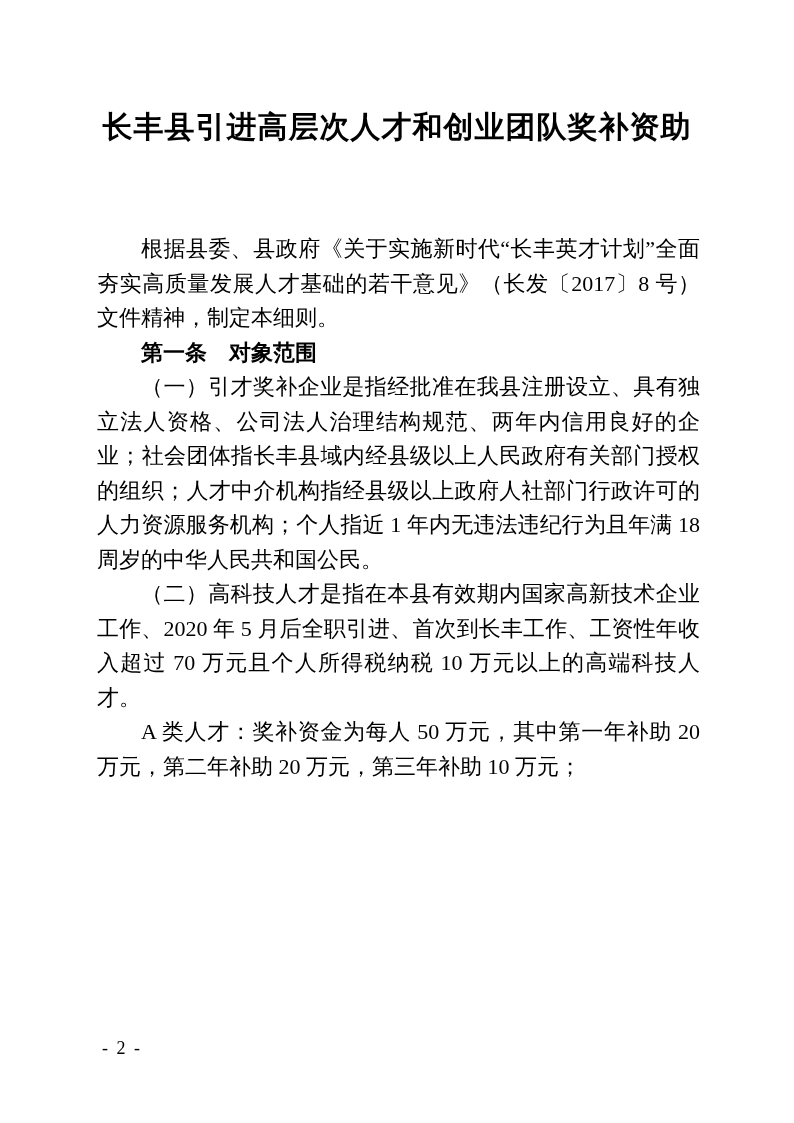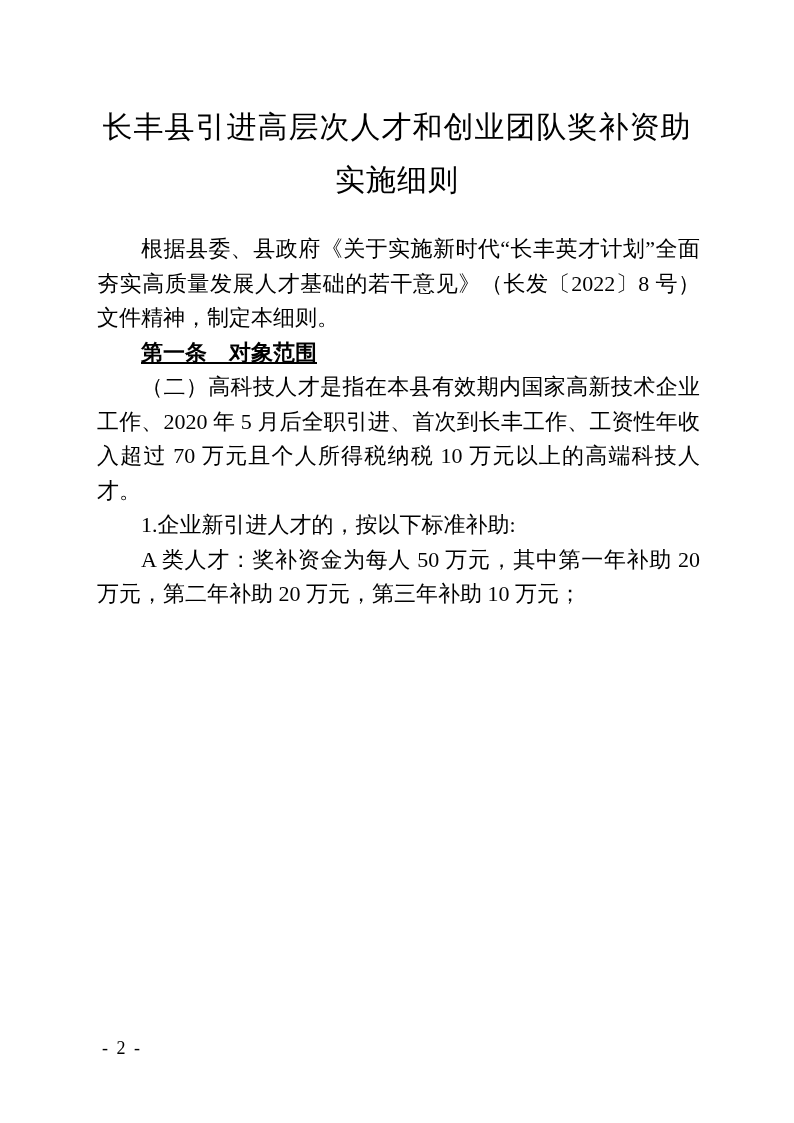--- a/index.html
+++ b/index.html
@@ -16,21 +16,21 @@
     font-family: "Liberation Serif", "DejaVu Serif", serif;
     overflow: hidden;
   }
   .doc-title {
     position: absolute;
     top: 100px;
     left: 0;
     width: 794px;
     text-align: center;
     font-size: 30px;
-    font-weight: normal;
+    font-weight: bold;
     line-height: 53px;
     letter-spacing: 1px;
     font-family: "Liberation Serif", "DejaVu Serif", serif;
   }
   .content {
     position: absolute;
     top: 232px;
     left: 97px;
     width: 603px;
     font-size: 22px;
@@ -39,44 +39,42 @@
     text-justify: inter-ideograph;
   }
   .content p {
     margin: 0;
     padding: 0;
     text-indent: 2em;
   }
   .content p.heading {
     font-family: "Liberation Sans", "DejaVu Sans", sans-serif;
     font-weight: bold;
-    text-decoration: underline;
   }
   .page-number {
     position: absolute;
     left: 102px;
     top: 1038px;
     font-size: 18px;
     letter-spacing: 2px;
     font-family: "Liberation Serif", "DejaVu Serif", serif;
   }
 </style>
 </head>
 <body>
 
 <div class="page">
 
   <div class="doc-title">
     <div>长丰县引进高层次人才和创业团队奖补资助</div>
-    <div>实施细则</div>
   </div>
 
   <div class="content">
-    <p class="body">根据县委、县政府《关于实施新时代“长丰英才计划”全面夯实高质量发展人才基础的若干意见》（长发〔2022〕8 号）文件精神，制定本细则。</p>
+    <p class="body">根据县委、县政府《关于实施新时代“长丰英才计划”全面夯实高质量发展人才基础的若干意见》（长发〔2017〕8 号）文件精神，制定本细则。</p>
     <p class="heading">第一条　对象范围</p>
+    <p class="body">（一）引才奖补企业是指经批准在我县注册设立、具有独立法人资格、公司法人治理结构规范、两年内信用良好的企业；社会团体指长丰县域内经县级以上人民政府有关部门授权的组织；人才中介机构指经县级以上政府人社部门行政许可的人力资源服务机构；个人指近 1 年内无违法违纪行为且年满 18 周岁的中华人民共和国公民。</p>
     <p class="body">（二）高科技人才是指在本县有效期内国家高新技术企业工作、2020 年 5 月后全职引进、首次到长丰工作、工资性年收入超过 70 万元且个人所得税纳税 10 万元以上的高端科技人才。</p>
-    <p class="body">1.企业新引进人才的，按以下标准补助:</p>
     <p class="body">A 类人才：奖补资金为每人 50 万元，其中第一年补助 20 万元，第二年补助 20 万元，第三年补助 10 万元；</p>
   </div>
 
   <div class="page-number">- 2 -</div>
 
 </div>
 
 </body></html>

